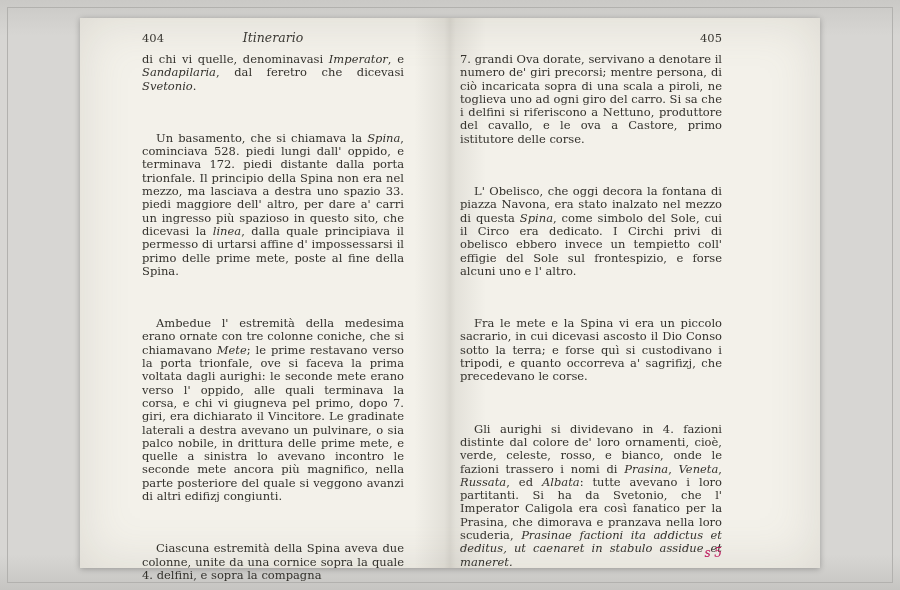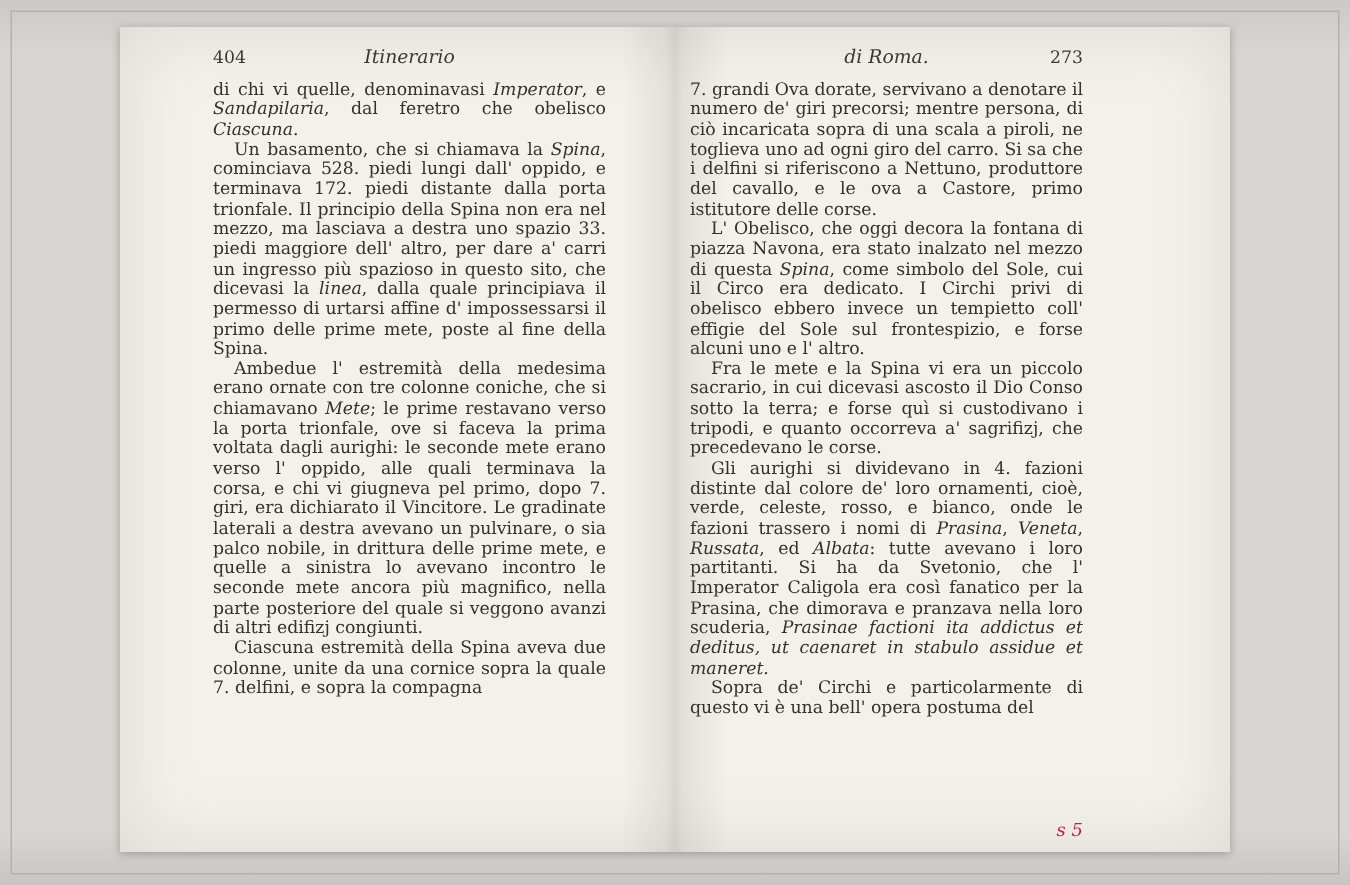--- a/index.html
+++ b/index.html
@@ -47,21 +47,21 @@
   }
   .pnum{position:absolute;top:1px;font-size:11.5px;font-style:normal;}
   .pnum-left{left:0;}
   .pnum-right{right:0;}
   .text{
     font-size:11.5px;line-height:13.3px;
     text-align:justify;
     color:var(--ink);
   }
   .para{margin:0;}
-  .para.indent{text-indent:14px;}
+  .para.indent{text-indent:14px;margin-top:39px;}
   .it{font-style:italic;}
   .signature{
     position:absolute;bottom:0;left:0;width:100%;
     text-align:right;font-style:italic;font-size:12px;color:#be185d;
   }
 </style>
 </head>
 <body>
 
 <div class="scan">
@@ -69,33 +69,32 @@
 
   <div class="paper">
 
     <div class="page">
       <div class="page-inner page-inner-left">
         <div class="page-head">
           <span class="pnum pnum-left">404</span>
           <span class="rhead">Itinerario</span>
         </div>
         <div class="text">
-            <p class="para"><span>di chi vi quelle, denominavasi </span><span class="it">Imperator</span><span>, e </span><span class="it">Sandapilaria</span><span>, dal feretro che obelisco </span><span class="it">Ciascuna</span><span>.</span></p>
+            <p class="para"><span>di chi vi quelle, denominavasi </span><span class="it">Imperator</span><span>, e </span><span class="it">Sandapilaria</span><span>, dal feretro che dicevasi </span><span class="it">Svetonio</span><span>.</span></p>
             <p class="para indent"><span>Un basamento, che si chiamava la </span><span class="it">Spina</span><span>, cominciava 528. piedi lungi dall' oppido, e terminava 172. piedi distante dalla porta trionfale. Il principio della Spina non era nel mezzo, ma lasciava a destra uno spazio 33. piedi maggiore dell' altro, per dare a' carri un ingresso più spazioso in questo sito, che dicevasi la </span><span class="it">linea</span><span>, dalla quale principiava il permesso di urtarsi affine d' impossessarsi il primo delle prime mete, poste al fine della Spina.</span></p>
             <p class="para indent"><span>Ambedue l' estremità della medesima erano ornate con tre colonne coniche, che si chiamavano </span><span class="it">Mete</span><span>; le prime restavano verso la porta trionfale, ove si faceva la prima voltata dagli aurighi: le seconde mete erano verso l' oppido, alle quali terminava la corsa, e chi vi giugneva pel primo, dopo 7. giri, era dichiarato il Vincitore. Le gradinate laterali a destra avevano un pulvinare, o sia palco nobile, in drittura delle prime mete, e quelle a sinistra lo avevano incontro le seconde mete ancora più magnifico, nella parte posteriore del quale si veggono avanzi di altri edifizj congiunti.</span></p>
-            <p class="para indent"><span>Ciascuna estremità della Spina aveva due colonne, unite da una cornice sopra la quale 7. delfini, e sopra la compagna</span></p>
+            <p class="para indent"><span>Ciascuna estremità della Spina aveva due colonne, unite da una cornice sopra la quale 4. delfini, e sopra la compagna</span></p>
           </div>
       </div>
     </div>
 
     <div class="page">
       <div class="page-inner page-inner-right">
         <div class="page-head">
-          <span class="rhead">di Roma.</span>
-          <span class="pnum pnum-right">273</span>
+          <span class="pnum pnum-right">405</span>
         </div>
         <div class="text">
             <p class="para"><span>7. grandi Ova dorate, servivano a denotare il numero de' giri precorsi; mentre persona, di ciò incaricata sopra di una scala a piroli, ne toglieva uno ad ogni giro del carro. Si sa che i delfini si riferiscono a Nettuno, produttore del cavallo, e le ova a Castore, primo istitutore delle corse.</span></p>
             <p class="para indent"><span>L' Obelisco, che oggi decora la fontana di piazza Navona, era stato inalzato nel mezzo di questa </span><span class="it">Spina</span><span>, come simbolo del Sole, cui il Circo era dedicato. I Circhi privi di obelisco ebbero invece un tempietto coll' effigie del Sole sul frontespizio, e forse alcuni uno e l' altro.</span></p>
             <p class="para indent"><span>Fra le mete e la Spina vi era un piccolo sacrario, in cui dicevasi ascosto il Dio Conso sotto la terra; e forse quì si custodivano i tripodi, e quanto occorreva a' sagrifizj, che precedevano le corse.</span></p>
             <p class="para indent"><span>Gli aurighi si dividevano in 4. fazioni distinte dal colore de' loro ornamenti, cioè, verde, celeste, rosso, e bianco, onde le fazioni trassero i nomi di </span><span class="it">Prasina</span><span>, </span><span class="it">Veneta</span><span>, </span><span class="it">Russata</span><span>, ed </span><span class="it">Albata</span><span>: tutte avevano i loro partitanti. Si ha da Svetonio, che l' Imperator Caligola era così fanatico per la Prasina, che dimorava e pranzava nella loro scuderia, </span><span class="it">Prasinae factioni ita addictus et deditus, ut caenaret in stabulo assidue et maneret.</span></p>
             <p class="para indent"><span>Sopra de' Circhi e particolarmente di questo vi è una bell' opera postuma del</span></p>
           </div>
         <div class="signature">s 5</div>
       </div>

